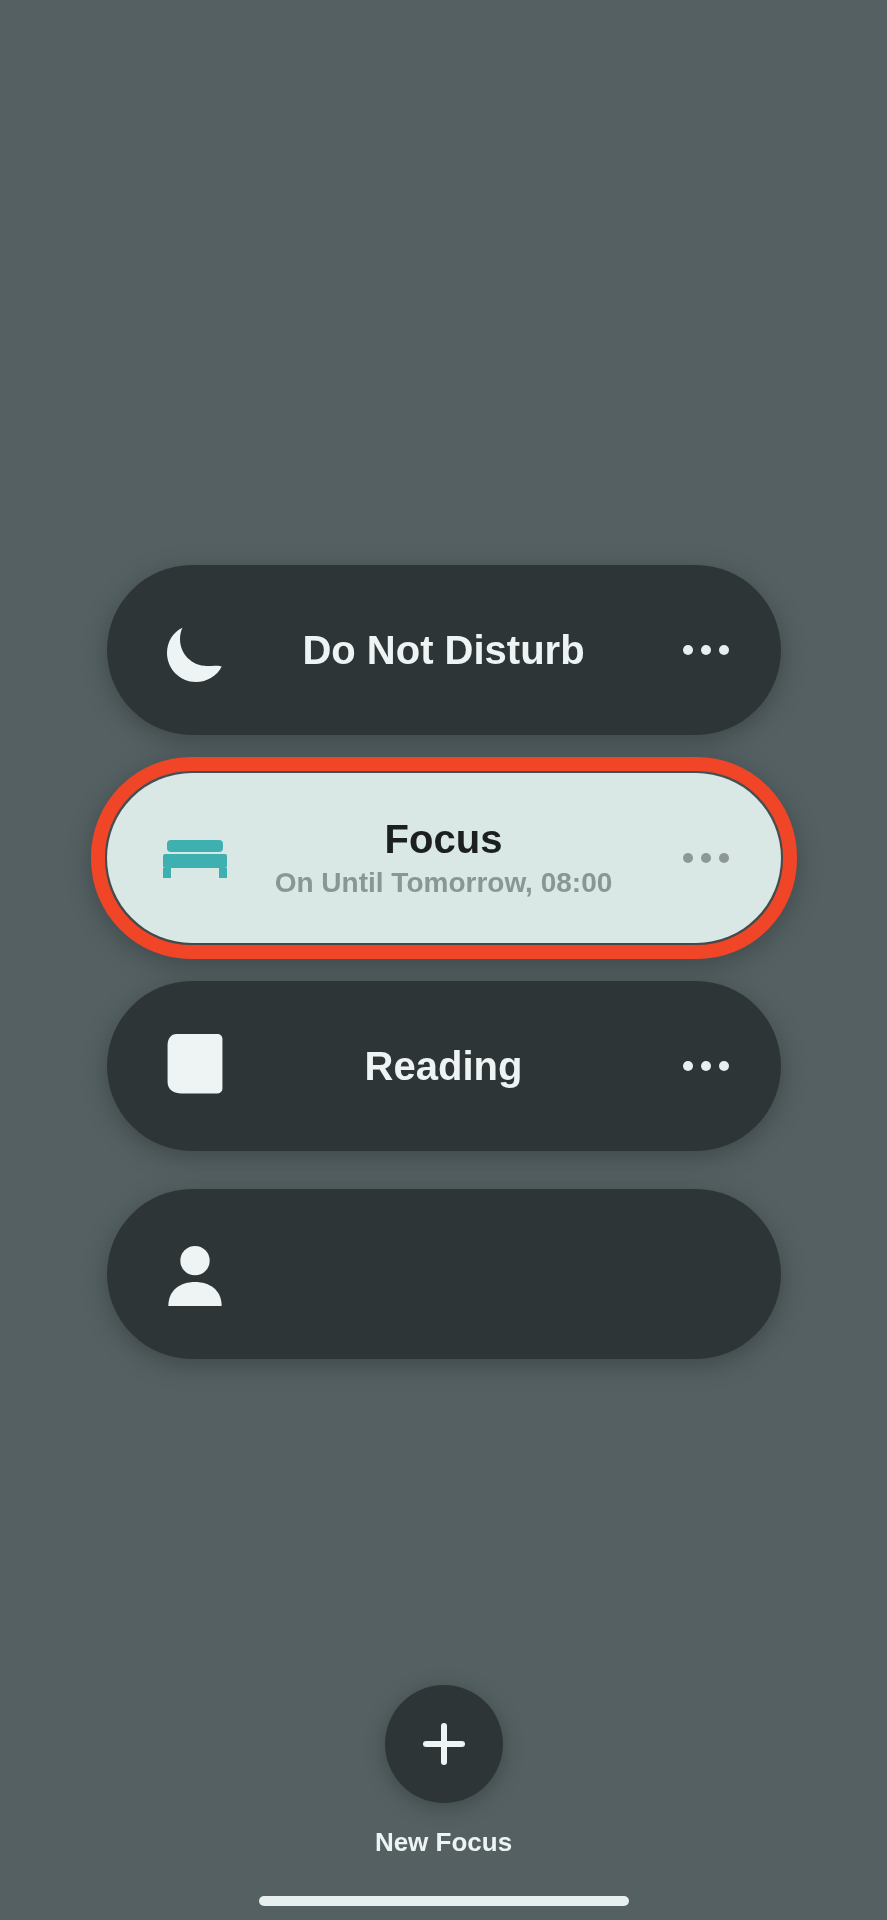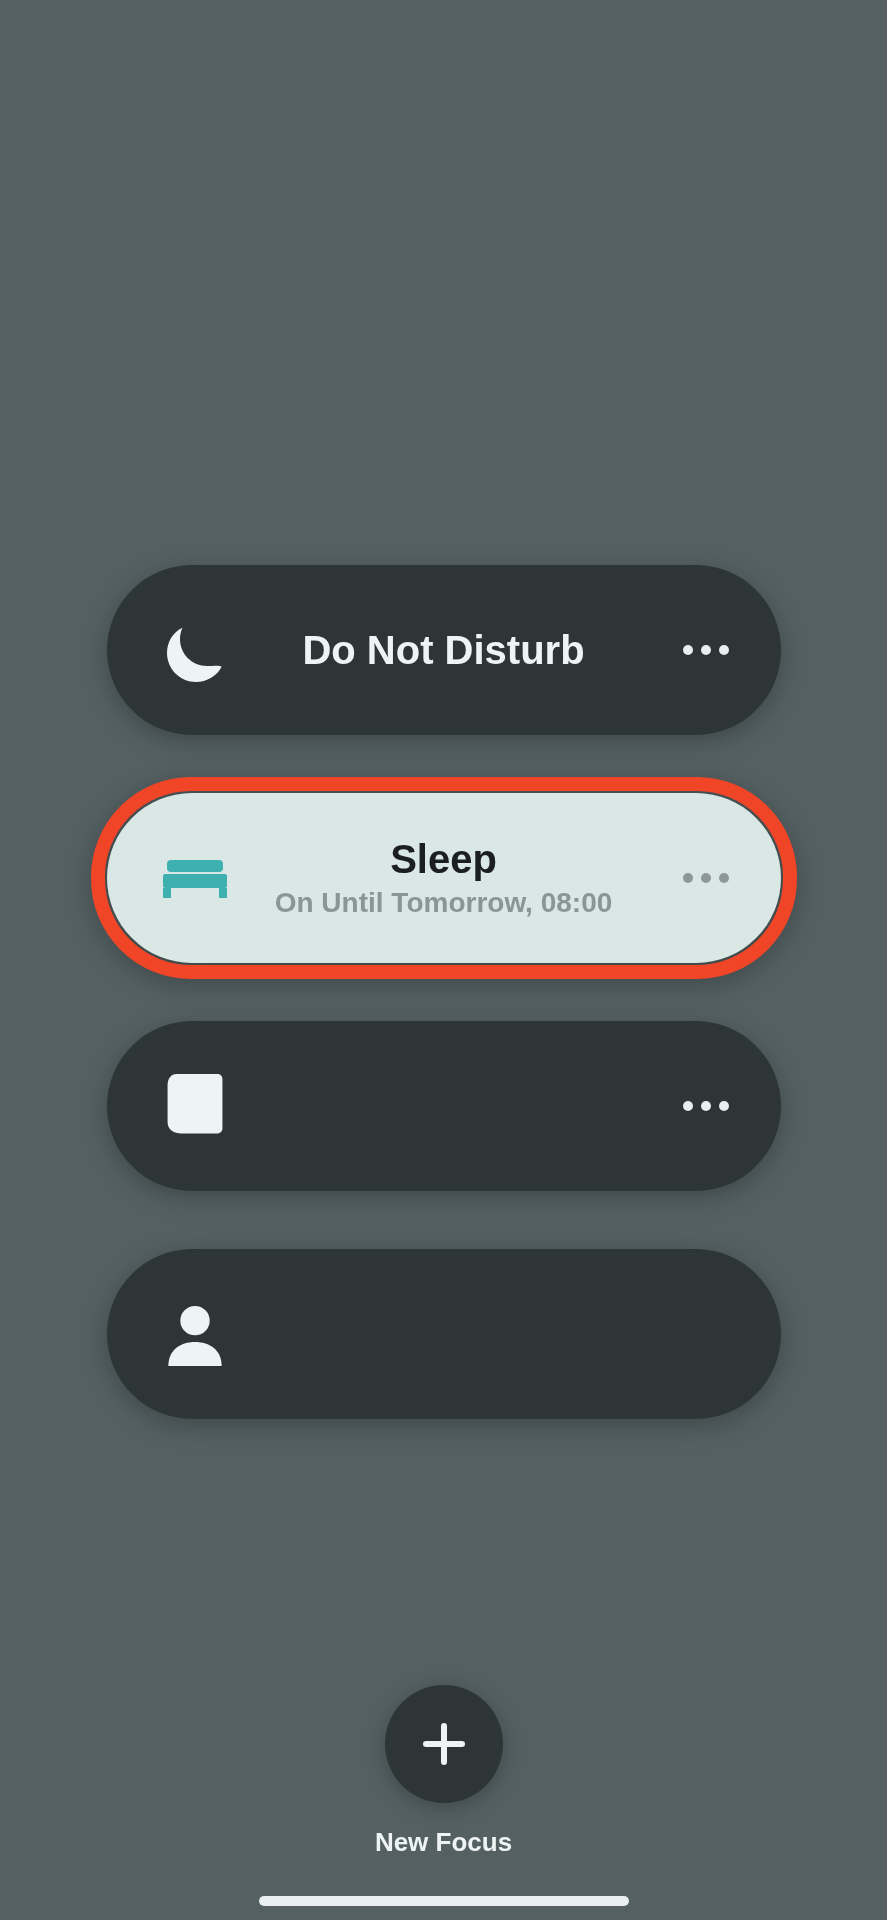--- a/index.html
+++ b/index.html
@@ -12,21 +12,21 @@
     position: relative;
   }
   .focus-list {
     position: absolute;
     top: 565px;
     left: 50%;
     transform: translateX(-50%);
     width: 674px;
     display: flex;
     flex-direction: column;
-    gap: 58px;
+    gap: 38px;
   }
   .focus-row {
     position: relative;
     height: 170px;
     border-radius: 85px;
     background: #2e3536;
     display: flex;
     align-items: center;
     filter: drop-shadow(0 6px 12px rgba(0,0,0,0.25));
   }
@@ -152,36 +152,39 @@
     <span class="highlight-ring"></span>
     <span class="row-icon">
       <svg viewBox="0 0 64 40">
         <rect x="4" y="2" width="56" height="12" rx="4" fill="#3fb0b0"></rect>
         <rect x="0" y="16" width="64" height="14" rx="2" fill="#3fb0b0"></rect>
         <rect x="0" y="30" width="8" height="10" fill="#3fb0b0"></rect>
         <rect x="56" y="30" width="8" height="10" fill="#3fb0b0"></rect>
       </svg>
     </span>
     <div class="row-center">
-      <div class="row-title">Sleep</div>
+      <div class="row-title">Focus</div>
       <div class="row-sub">On Until Tomorrow, 08:00</div>
     </div>
     <span class="row-more">
       <span class="dot"></span>
         <span class="dot"></span>
         <span class="dot"></span>
     </span>
   </div>
 
   <div class="focus-row">
     <span class="row-icon">
       <svg viewBox="0 0 48 56">
         <path fill="#eef3f3" d="M8 0h36c2 0 4 2 4 4v44c0 2-2 4-4 4H12c-6 0-12-3-12-10V10C0 4 3 0 8 0zM10 44h34v6H12c-3 0-4-2-4-3s1-3 2-3z"></path>
       </svg>
     </span>
+    <div class="row-center">
+      <div class="row-title">Reading</div>
+    </div>
     <span class="row-more">
       <span class="dot"></span>
         <span class="dot"></span>
         <span class="dot"></span>
     </span>
   </div>
 
   <div class="focus-row no-more">
     <span class="row-icon">
       <svg viewBox="0 0 48 48">

